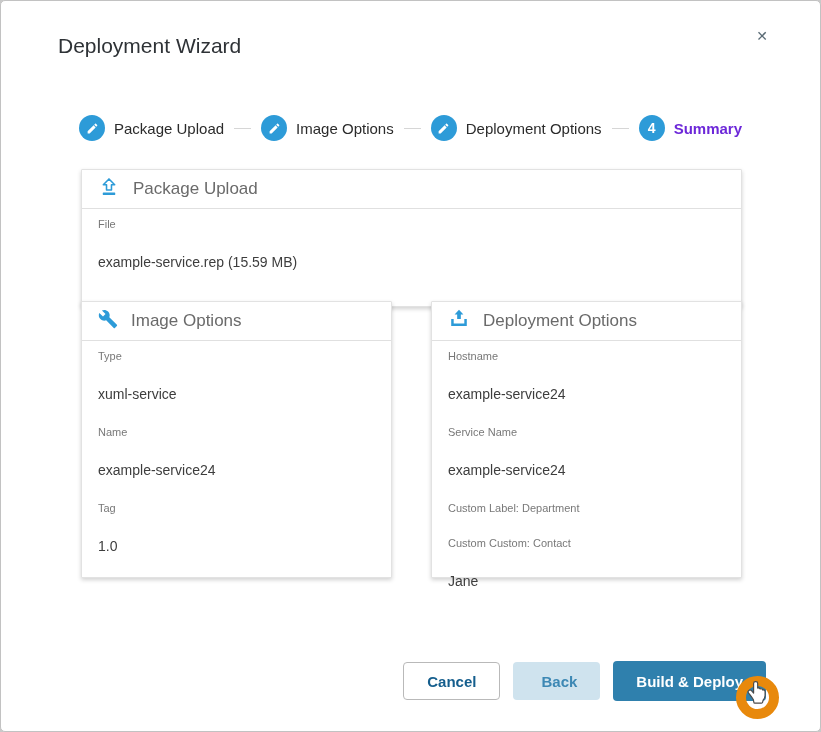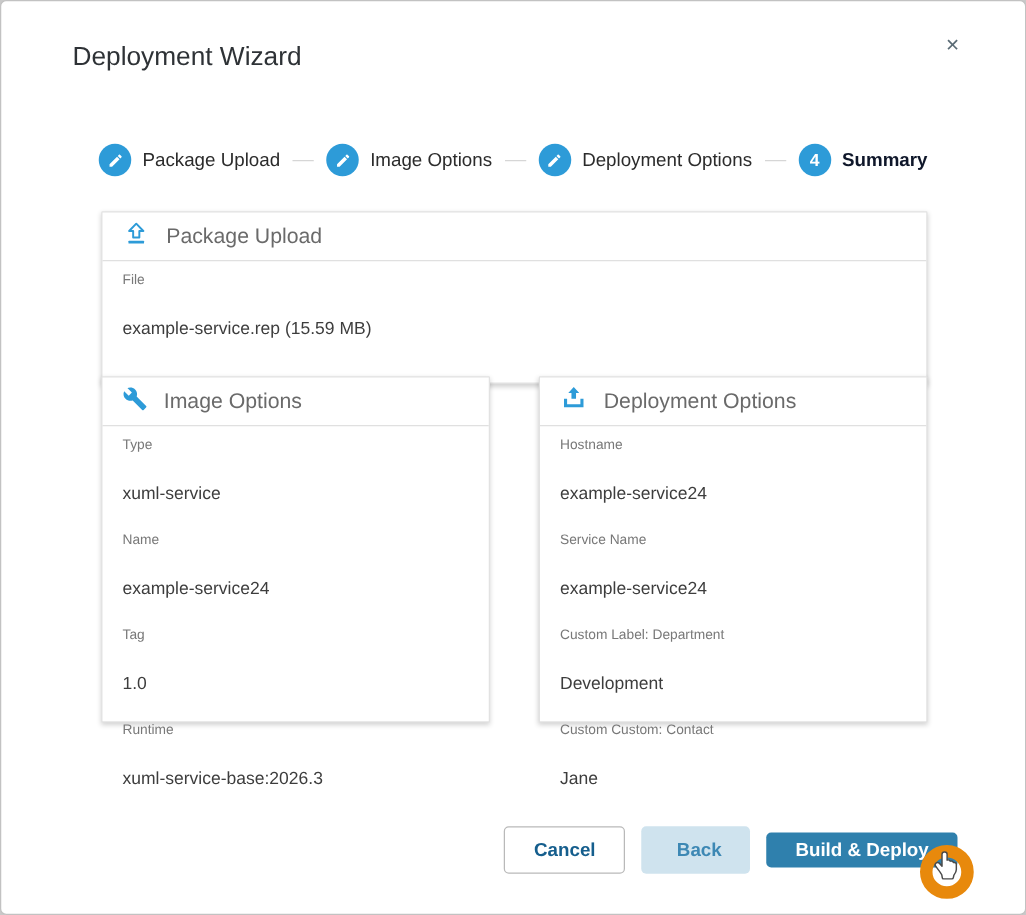--- a/index.html
+++ b/index.html
@@ -9,42 +9,42 @@
   .dialog-title{position:absolute;left:57px;top:33px;font-size:21px;font-weight:400;color:#2e3236;margin:0;text-align:center;}
   .close-btn{position:absolute;top:26px;right:50px;border:0;background:none;font-size:14px;
     color:#5a6b75;cursor:pointer;padding:2px;line-height:1;}
   
   .stepper{position:absolute;left:78px;top:114px;width:663px;display:flex;align-items:center;}
   .step{display:flex;align-items:center;cursor:pointer;}
   .step-circle{width:26px;height:26px;border-radius:50%;background:#2d9bd8;display:flex;
     align-items:center;justify-content:center;flex:none;}
   .step-circle .num{color:#fff;font-size:14px;font-weight:700;}
   .step-label{margin-left:9px;font-size:15px;color:#2b2b2b;white-space:nowrap;}
-  .step.current .step-label{font-weight:700;color:#0f172a;}
+  .step.current .step-label{font-weight:700;color:#6d28d9;}
   .step-line{flex:1;height:1px;background:#d6d6d6;margin:0 10px;}
   
   .card{position:absolute;background:#fff;border:1px solid #e2e2e2;border-radius:1px;
     box-shadow:0 2px 4px rgba(0,0,0,.18);box-sizing:border-box;}
   .card-header{height:38px;display:flex;align-items:center;gap:13px;padding:0 16px;
     border-bottom:1px solid #e0e0e0;}
   .card-title{font-size:17px;color:#6a6a6a;}
   .card-body{padding:9px 16px 35px;}
   .field+.field{margin-top:23px;}
   .field-label{font-size:11px;color:#787878;line-height:1.1;}
   .field-value{font-size:14px;color:#3d3d3d;margin-top:24px;line-height:1.2;}
   #card-package{left:80px;top:168px;width:661px;}
   #card-image{left:80px;top:300px;width:311px;height:277px;}
   #card-deploy{left:430px;top:300px;width:311px;height:277px;}
   
   .footer{position:absolute;top:660px;right:54px;display:flex;align-items:center;gap:13px;}
   .btn{font-family:inherit;font-size:15px;font-weight:700;border-radius:4px;cursor:pointer;
     padding:0 23px;text-align:center;}
   .btn-cancel{height:38px;background:#fff;border:1px solid #b9b9b9;color:#155e8d;}
   .btn-back{height:38px;background:#cfe3ee;border:0;color:#3d88b4;padding-left:28px;}
-  .btn-build{height:28px;background:#2f80ad;border:0;color:#fff;}
+  .btn-build{height:40px;background:#2f80ad;border:0;color:#fff;}
   
   .cursor-ring{position:absolute;left:735px;top:675px;width:23px;height:23px;border-radius:50%;
     border:10px solid #e8890c;pointer-events:none;}
   .cursor-hand{position:absolute;left:744px;top:678px;pointer-events:none;}
 </style>
 </head>
 <body>
 
 <div class="dialog">
 
@@ -120,24 +120,20 @@
         <div class="field-value">xuml-service</div>
       </div>
       <div class="field">
         <div class="field-label">Name</div>
         <div class="field-value">example-service24</div>
       </div>
       <div class="field">
         <div class="field-label">Tag</div>
         <div class="field-value">1.0</div>
       </div>
-      <div class="field">
-        <div class="field-label">Runtime</div>
-        <div class="field-value">xuml-service-base:2026.3</div>
-      </div>
     </div>
   </section>
 
   <section class="card" id="card-deploy">
     <div class="card-header">
       <span>
         <svg viewBox="0 0 24 24" width="22" height="22">
           <path d="M12 1.8 L7.2 7 H10 V12 H14 V7 H16.8 Z" fill="#2d9bd8"></path>
           <path d="M3.5 12 V19.5 H20.5 V12 H17.8 V16.8 H6.2 V12 Z" fill="#2d9bd8"></path>
         </svg>
@@ -148,21 +144,20 @@
       <div class="field">
         <div class="field-label">Hostname</div>
         <div class="field-value">example-service24</div>
       </div>
       <div class="field">
         <div class="field-label">Service Name</div>
         <div class="field-value">example-service24</div>
       </div>
       <div class="field">
         <div class="field-label">Custom Label: Department</div>
-        <div class="field-value">Development</div>
       </div>
       <div class="field">
         <div class="field-label">Custom Custom: Contact</div>
         <div class="field-value">Jane</div>
       </div>
     </div>
   </section>
 
   <div class="footer">
     <button class="btn btn-cancel">Cancel</button>

